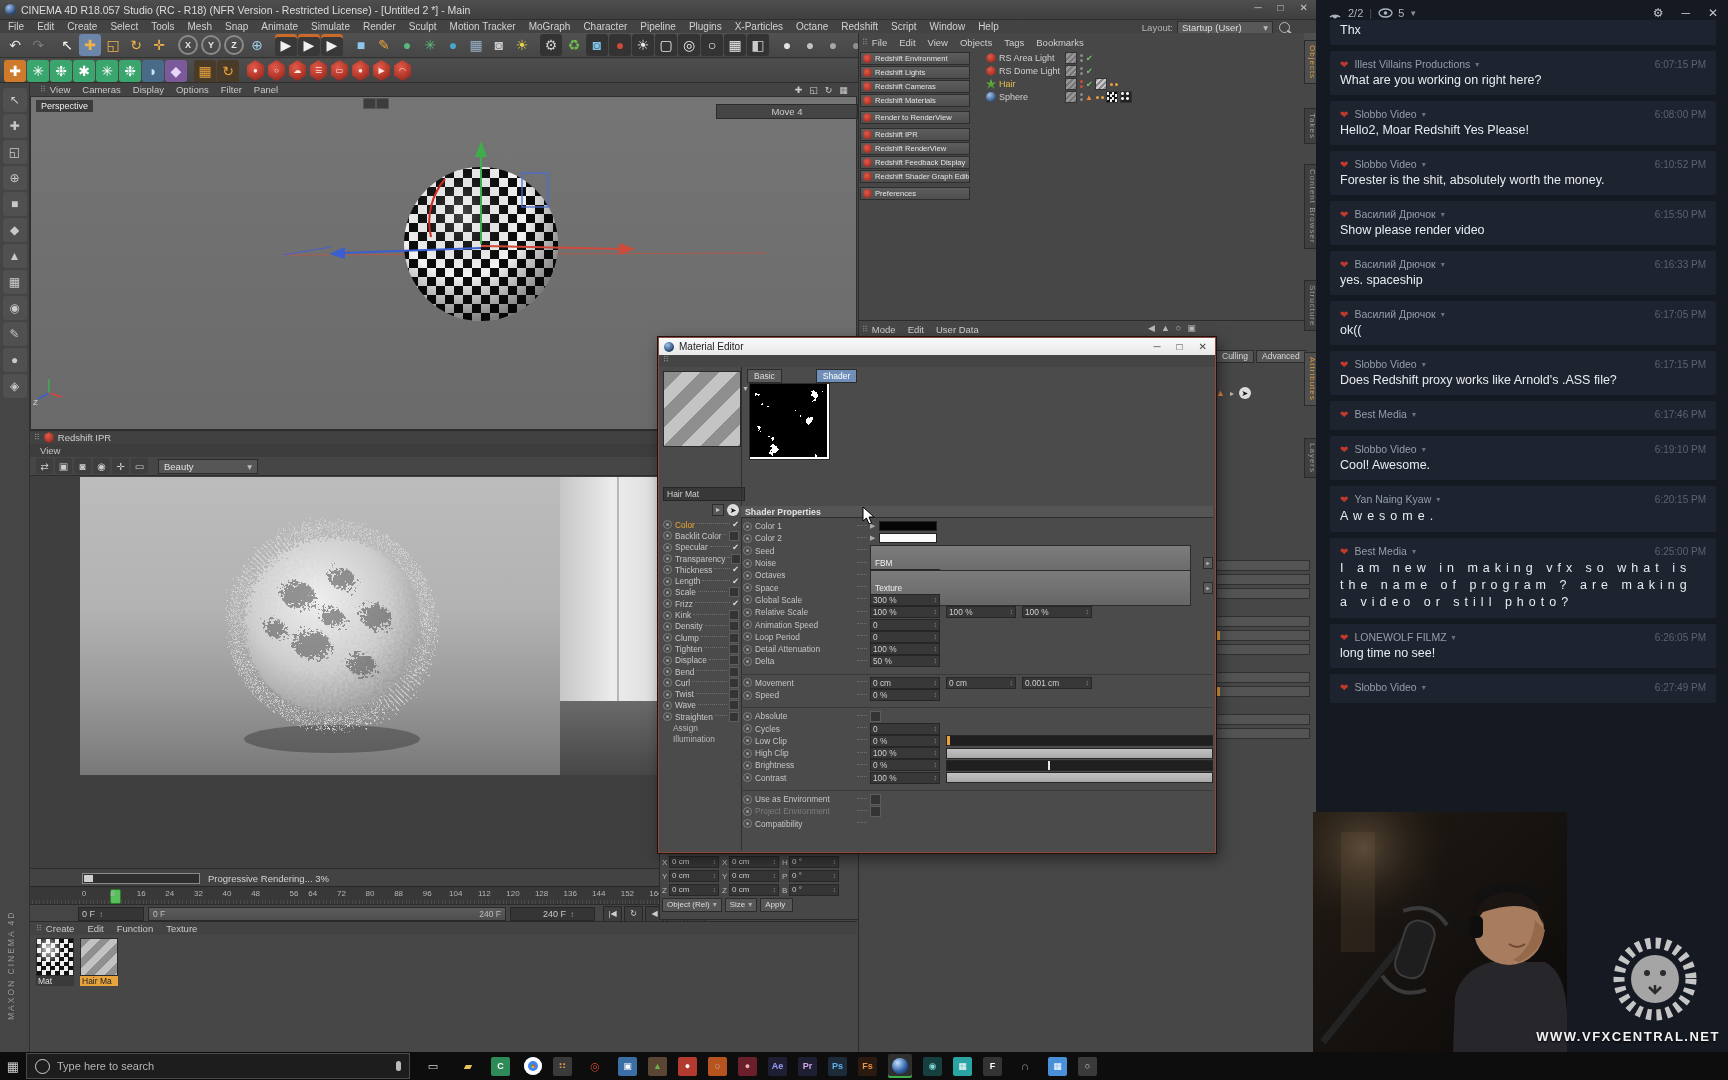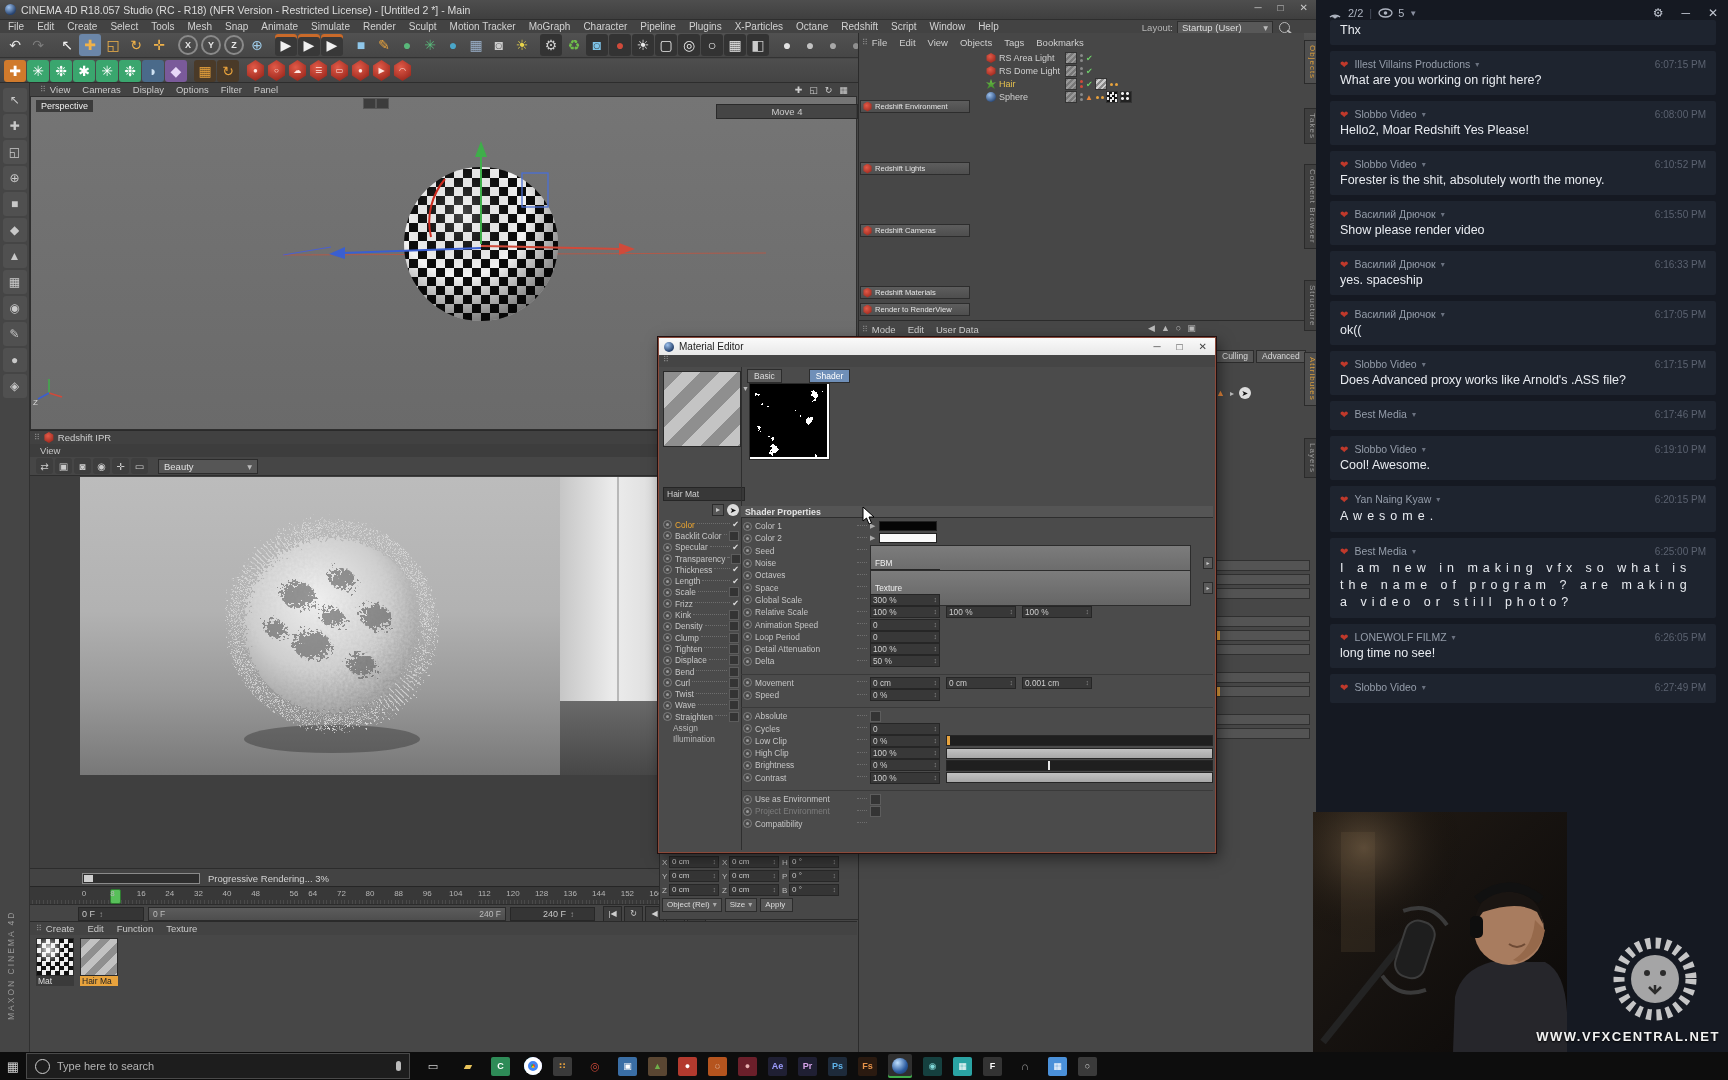--- a/index.html
+++ b/index.html
@@ -77,21 +77,21 @@
   .matthumb .lbl{font-size:8.5px;color:#ddd;background:#3a3a3a;text-align:left;padding:0 2px;height:10px;line-height:10px;white-space:nowrap;overflow:hidden;}
   .matthumb.sel .lbl{background:#e8a33d;color:#222;}
   .img.checker{background:radial-gradient(circle at 32% 28%,rgba(255,255,255,.85),rgba(255,255,255,0) 40%),conic-gradient(#111 25%,#eee 0 50%,#111 0 75%,#eee 0) 0 0/9px 9px;border-radius:0;}
   .img.stripes{background:repeating-linear-gradient(135deg,#8f8f8f 0 7px,#c2c2c2 7px 14px);}
   #maxonv{left:6px;top:860px;width:14px;height:160px;writing-mode:vertical-rl;transform:rotate(180deg);color:#9a9a9a;font-size:8.5px;letter-spacing:2px;}
   
   #ompanel{left:858px;top:33px;width:445px;height:287px;background:#474747;border-left:1px solid #2b2b2b;}
   #ommenu{left:862px;top:36px;width:440px;height:12px;color:#cfcfcf;font-size:9.5px;display:flex;align-items:center;}
   #ommenu .mi{margin-right:12px;}
   #rspalette{left:860px;top:52px;width:110px;display:flex;flex-direction:column;}
-  .rsbtn{height:11px;background:linear-gradient(#5d5d5d,#4e4e4e);border:1px solid #2d2d2d;margin-bottom:1px;display:flex;align-items:center;color:#e4e4e4;font-size:7.6px;padding:0 2px;white-space:nowrap;overflow:hidden;margin-top:48px;}
+  .rsbtn{height:11px;background:linear-gradient(#5d5d5d,#4e4e4e);border:1px solid #2d2d2d;margin-bottom:1px;display:flex;align-items:center;color:#e4e4e4;font-size:7.6px;padding:0 2px;white-space:nowrap;overflow:hidden;}
   .rsbtn.gap{margin-top:3px;}
   .rsbtn .hexs{width:9px;height:10px;clip-path:polygon(50% 0,95% 26%,95% 74%,50% 100%,5% 74%,5% 26%);background:radial-gradient(circle at 40% 35%,#e25a48,#9e2a1f 75%);margin-right:3px;flex:none;}
   #omtree{left:978px;top:52px;width:326px;}
   .objrow{height:12px;display:flex;align-items:center;font-size:9px;color:#cfcfcf;margin-bottom:1px;}
   .objrow .oic{width:10px;height:10px;margin:0 3px 0 8px;flex:none;}
   .objrow .nm{width:64px;white-space:nowrap;overflow:hidden;}
   .objrow .nm.sel{color:#e5c04e;}
   .tagbox{width:10px;height:10px;margin-left:2px;flex:none;}
   .dots{display:flex;flex-direction:column;justify-content:center;gap:2px;margin-left:3px;}
   .dots i{width:3px;height:3px;border-radius:50%;background:#8a8a8a;display:block;}
@@ -136,21 +136,21 @@
   .chrow{height:11.3px;display:flex;align-items:center;font-size:8.3px;color:#c8c8c8;}
   .chrow .bull{width:7px;height:7px;border:1px solid #7e7e7e;border-radius:50%;margin-right:3px;position:relative;flex:none;}
   .chrow .bull:after{content:"";position:absolute;left:2px;top:2px;width:3px;height:3px;border-radius:50%;background:#9a9a9a;}
   .chrow .clab{white-space:nowrap;}
   .chrow .clab.act{color:#f0a830;}
   .chrow .lead{flex:1;border-bottom:1px dotted #6e6e6e;margin:0 2px 2px 2px;min-width:2px;}
   .chrow .box{width:8px;height:8px;background:#343434;border:1px solid #5d5d5d;flex:none;}
   .chrow .tick{color:#e0e0e0;font-size:8px;flex:none;}
   .chrow.noctl{padding-left:10px;color:#b9b9b9;}
   #mevdiv{position:absolute;left:82px;top:29px;width:1px;height:483px;background:#2e2e2e;}
-  #metabs{position:absolute;left:88px;top:31px;display:flex;gap:2px;}
+  #metabs{position:absolute;left:88px;top:31px;display:flex;gap:9px;}
   .metab{background:#5a5a5a;border:1px solid #2c2c2c;color:#ddd;font-size:8.5px;padding:0 6px;height:12px;line-height:12px;}
   .metab.act{background:#6f8fb8;color:#fff;margin-left:25px;}
   #menoise{position:absolute;left:90px;top:45px;width:79px;height:75px;border:1px solid #2a2a2a;background:#fff;}
   #menoise svg{display:block;}
   #metriangle{position:absolute;left:83px;top:47px;color:#bbb;font-size:7px;}
   #meprophead{position:absolute;left:82px;top:168px;width:472px;height:12px;background:#555;border-bottom:1px solid #2e2e2e;color:#e2e2e2;font-size:8.8px;font-weight:bold;line-height:12px;padding-left:4px;box-sizing:border-box;}
   #meprops{position:absolute;left:82px;top:182px;width:472px;}
   .prow{height:12.3px;display:flex;align-items:center;font-size:8.3px;color:#c6c6c6;position:relative;}
   .prow.gap{margin-top:6px;border-top:1px solid #3a3a3a;padding-top:2px;height:12.3px;}
   .prow .bull{width:7px;height:7px;border:1px solid #7e7e7e;border-radius:50%;margin:0 3px 0 2px;position:relative;flex:none;}
@@ -1207,21 +1207,21 @@
           </div>
           <div class="mtext">ok((</div>
         </div>
         <div class="card">
           <div class="mhead">
             <span class="hrt">❤</span>
             <span>Slobbo Video</span>
             <span class="car">▾</span>
             <span class="tm">6:17:15 PM</span>
           </div>
-          <div class="mtext">Does Advanced proxy works like Arnold's .ASS file?</div>
+          <div class="mtext">Does Redshift proxy works like Arnold's .ASS file?</div>
         </div>
         <div class="card">
           <div class="mhead">
             <span class="hrt">❤</span>
             <span>Best Media</span>
             <span class="car">▾</span>
             <span class="tm">6:17:46 PM</span>
           </div>
         </div>
         <div class="card">

